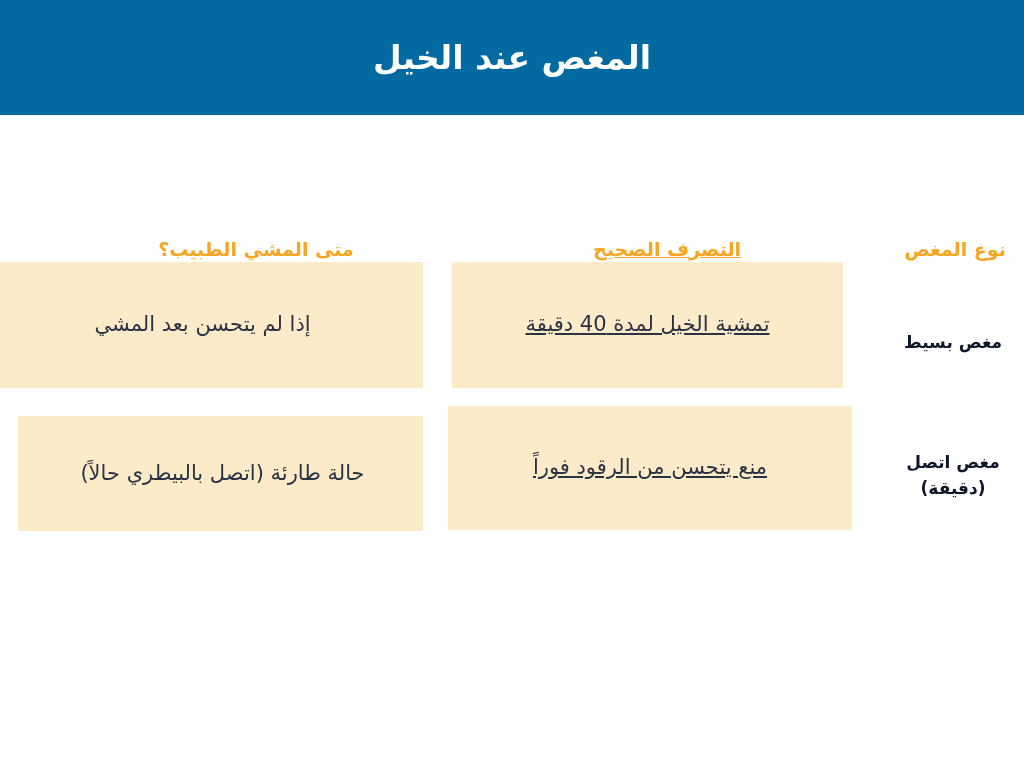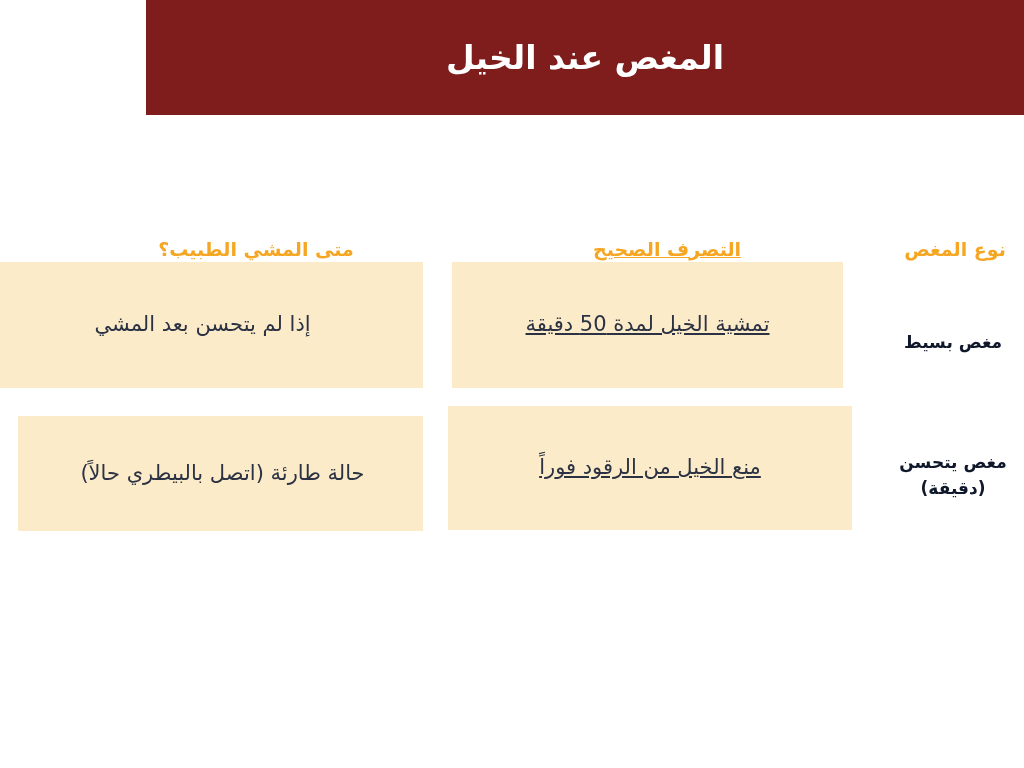--- a/index.html
+++ b/index.html
@@ -11,23 +11,23 @@
   }
 
   body {
     background:#ffffff;
     font-family:"DejaVu Sans","Liberation Sans",sans-serif;
     direction:rtl;
   }
 
   
   .header-band {
-    width:878px;
+    width:1024px;
     height:115px;
-    background:#7f1d1d;
+    background:#0369a1;
     display:flex;
     align-items:center;
     justify-content:center;
   }
   .header-title {
     color:#ffffff;
     font-size:33px;
     font-weight:bold;
     letter-spacing:0.5px;
     line-height:1.2;
@@ -134,27 +134,27 @@
     <div class="row row-head">
       <div class="head-cell col-type">نوع المغص</div>
       <div class="head-cell col-action">التصرف الصحيح</div>
       <div class="head-cell col-when">متى المشي الطبيب؟</div>
     </div>
 
     <div class="row row-body-1 r1">
       <div class="cell label-cell col-type">
         <span class="lbl-line">مغص بسيط</span>
       </div>
-      <div class="cell data-cell col-action">تمشية الخيل لمدة 50 دقيقة</div>
+      <div class="cell data-cell col-action">تمشية الخيل لمدة 40 دقيقة</div>
       <div class="cell data-cell col-when">إذا لم يتحسن بعد المشي</div>
     </div>
 
     <div class="row row-body-2 r2">
       <div class="cell label-cell col-type">
-        <span class="lbl-line">مغص يتحسن</span>
+        <span class="lbl-line">مغص اتصل</span>
         <span class="lbl-line">(دقيقة)</span>
       </div>
-      <div class="cell data-cell col-action">منع الخيل من الرقود فوراً</div>
+      <div class="cell data-cell col-action">منع يتحسن من الرقود فوراً</div>
       <div class="cell data-cell col-when">حالة طارئة (اتصل بالبيطري حالاً)</div>
     </div>
 
   </div>
 </div>
 
 </body></html>

